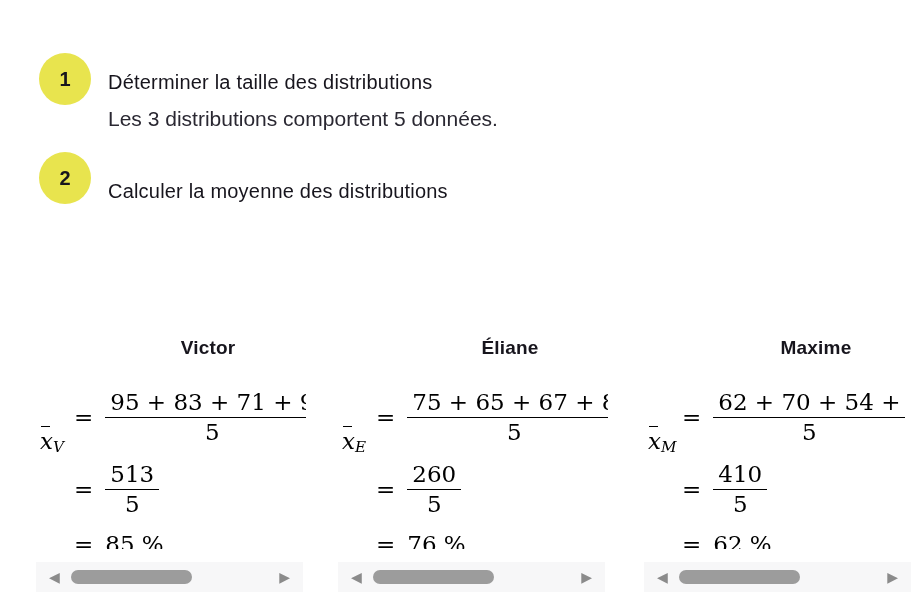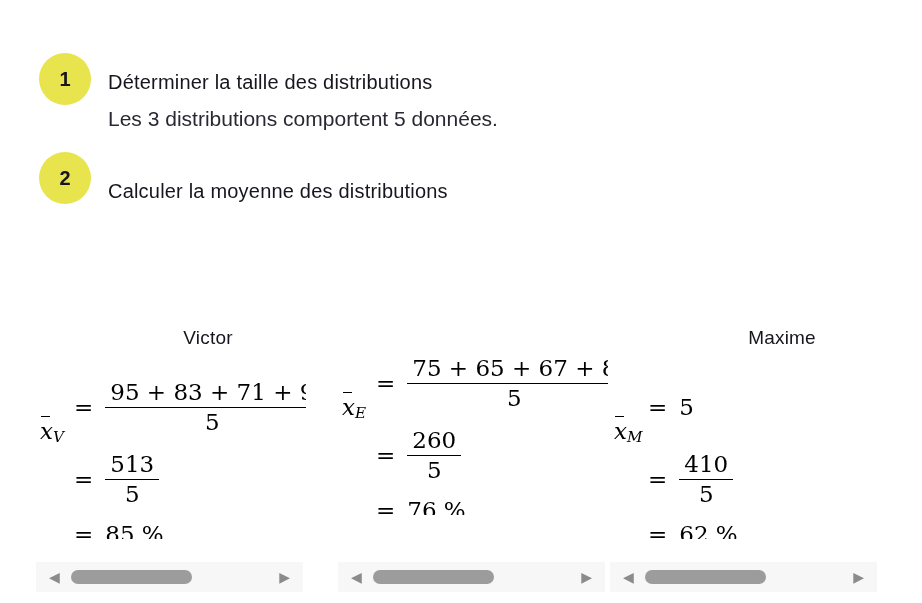--- a/index.html
+++ b/index.html
@@ -32,26 +32,26 @@
   #title-2 { top: 180px; }
   .step-body {
     position: absolute; left: 108px; top: 107px;
     font-size: 21px; color: #2a2832;
   }
 
   
   .column { position: absolute; top: 325px; width: 276px; height: 270px; }
   #col-0 { left: 30px; }
   #col-1 { left: 332px; }
-  #col-2 { left: 604px; }
+  #col-2 { left: 638px; }
 
   .column-title {
-    margin: 2px; text-align: center;
+    margin: 12px; text-align: center;
     transform: translateX(40px);
-    font-size: 19px; font-weight: normal; color: #17151d;
+    font-size: 19px; font-weight: bold; color: #17151d;
     letter-spacing: 0.2px;
   }
 
   .math-clip { margin-top: 18px; height: 172px; overflow: hidden; }
   .math {
     font-family: "DejaVu Serif", serif;
     font-size: 23px; color: #000;
   }
   .math-row { display: flex; align-items: center; white-space: nowrap; }
   .math-row.r1 { margin-bottom: 5px; }
@@ -132,20 +132,21 @@
   <div class="scrollbar">
     <span class="scroll-arrow">◀</span>
     <span class="scroll-track">
         <span class="scroll-thumb"></span>
       </span>
     <span class="scroll-arrow">▶</span>
   </div>
 </div>
 
 <div class="column" id="col-1">
+  <h3 class="column-title">Éliane</h3>
   <div class="math-clip">
     <div class="math">
       <div class="math-row r1">
         <span class="lhs"><span class="mvar">x</span><span class="msub">E</span></span>
         <span class="eq">=</span>
         <span class="frac">
           <span class="num">75 + 65 + 67 + 8</span>
           <span class="den">5</span>
         </span>
       </div>
@@ -174,20 +175,21 @@
 </div>
 
 <div class="column" id="col-2">
   <h3 class="column-title">Maxime</h3>
   <div class="math-clip">
     <div class="math">
       <div class="math-row r1">
         <span class="lhs"><span class="mvar">x</span><span class="msub">M</span></span>
         <span class="eq">=</span>
         <span class="frac">
+          <span class="num">62 + 70 + 54 +</span>
           <span class="den">5</span>
         </span>
       </div>
       <div class="math-row r2">
         <span class="lhs"></span>
         <span class="eq">=</span>
         <span class="frac">
           <span class="num">410</span>
           <span class="den">5</span>
         </span>

